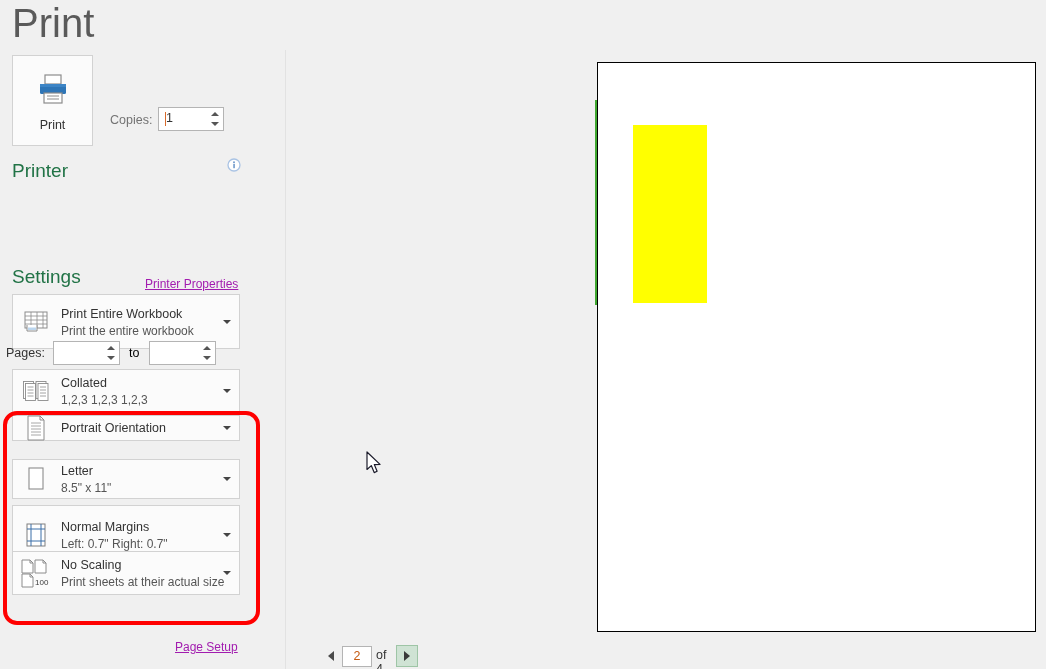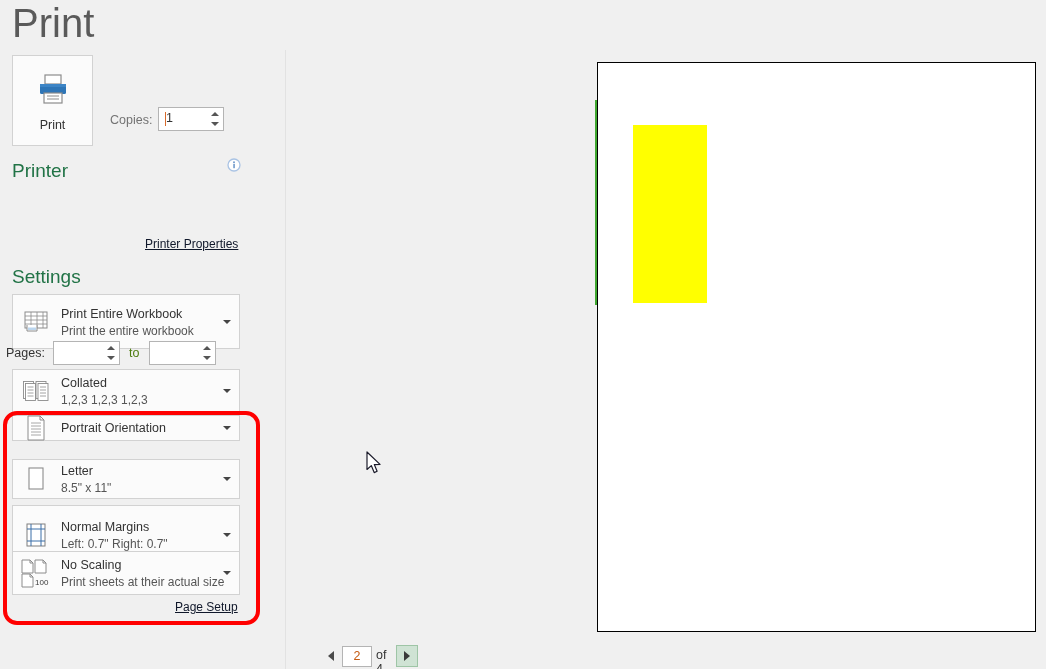--- a/index.html
+++ b/index.html
@@ -154,34 +154,35 @@
     top: 50%;
     margin-top: -2px;
     width: 0; height: 0;
     border-left: 4.5px solid transparent;
     border-right: 4.5px solid transparent;
     border-top: 4.5px solid #444;
   }
   .link {
     position: absolute;
     font-size: 12px;
-    color: #0f172a;
+    color: #a21caf;
     text-decoration: underline;
     cursor: pointer;
+    margin-top: 40px;
   }
   .pages-row-label {
     position: absolute;
     left: 6px;
     font-size: 12.5px;
     color: #333;
   }
   .to-label {
     position: absolute;
     font-size: 12.5px;
-    color: #4d7c0f;
+    color: #000000;
   }
   
   .red-box {
     position: absolute;
     left: 3px;
     top: 411px;
     width: 257px;
     height: 214px;
     border: 4px solid #ff0000;
     border-radius: 14px;

